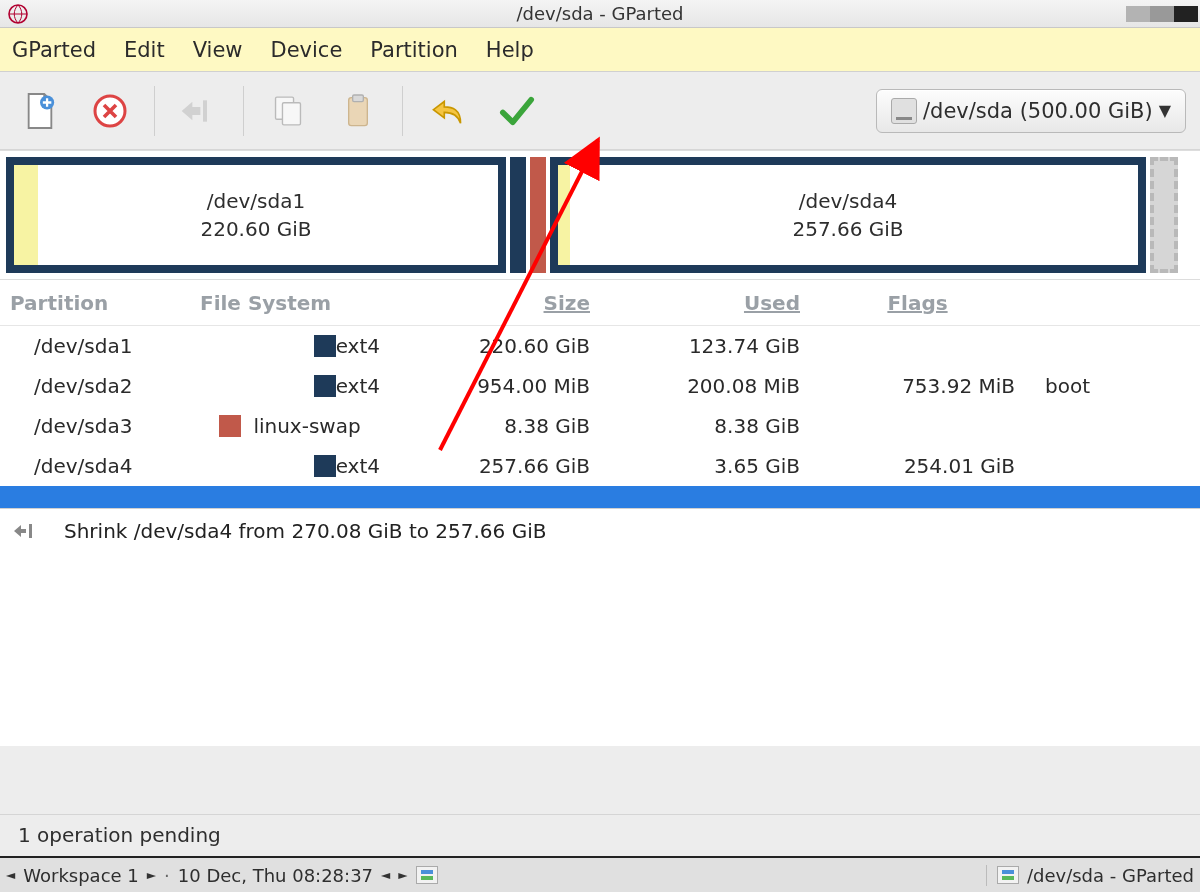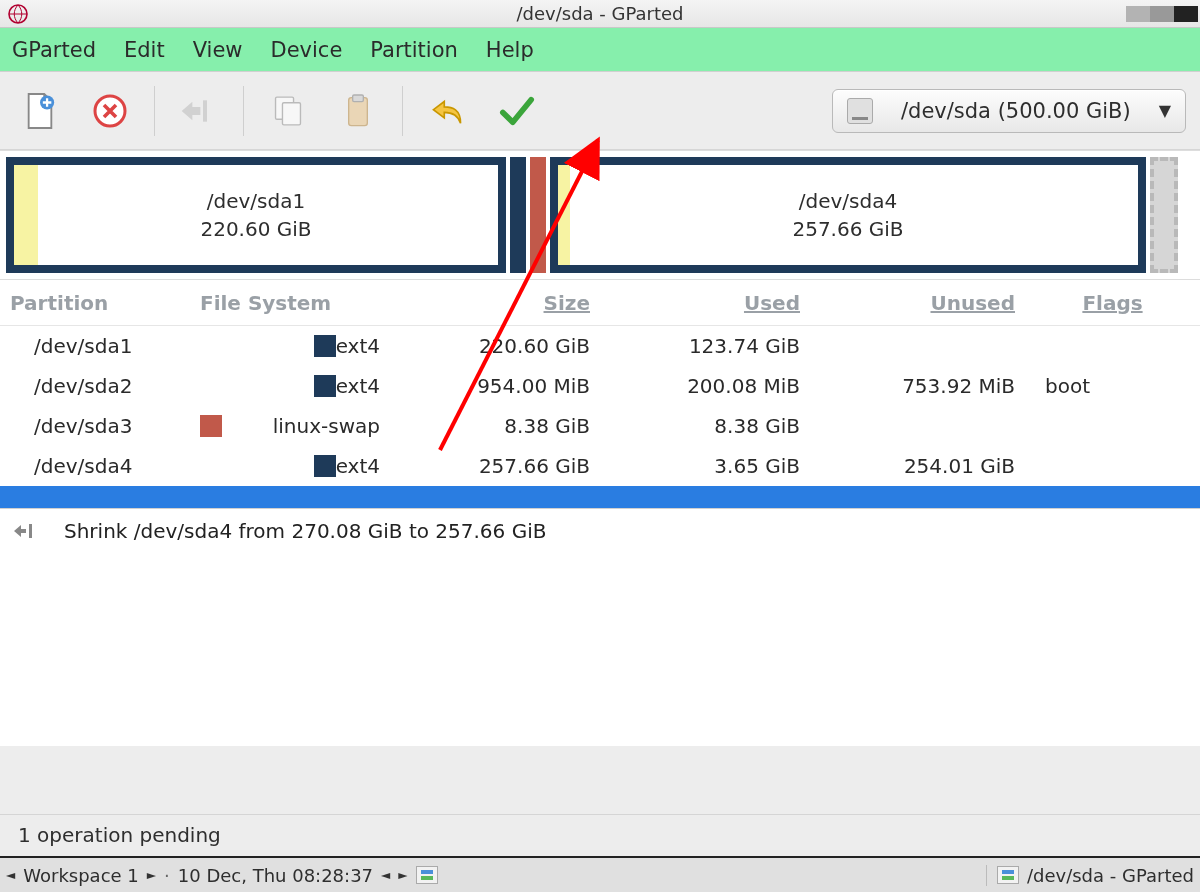--- a/index.html
+++ b/index.html
@@ -37,21 +37,21 @@
 .titlebar .winbtns span {
   width:24px; height:16px; display:inline-block;
 }
 .titlebar .winbtns .b1{background:#b3b3b3;}
 .titlebar .winbtns .b2{background:#999;}
 .titlebar .winbtns .b3{background:#222;}
 
 
 .menubar {
   height: 44px;
-  background: #86efac;
+  background: #fef9c3;
   border-bottom: 1px solid #d0d0d0;
   display:flex; align-items:center;
   padding: 0 12px;
   gap: 28px;
   font-size: 21px;
   color:#2b2b2b;
 }
 .menubar span { cursor: default; }
 
 
@@ -72,21 +72,21 @@
   width:1px; height:50px; background:#cfcfcf;
 }
 .device-picker {
   margin-left:auto;
   display:flex;align-items:center;
   border:1px solid #b9b9b9;
   background:linear-gradient(#fdfdfd,#e8e8e8);
   border-radius:6px;
   padding: 8px 14px;
   font-size: 21px;
-  gap:28px;
+  gap:6px;
   box-shadow: inset 0 1px 0 #fff;
 }
 .device-picker .drive-icon{width:26px;height:26px;background:#e0e0e0;border:1px solid #aaa;border-radius:3px;position:relative;}
 .device-picker .drive-icon::after{content:"";position:absolute;left:4px;right:4px;bottom:3px;height:3px;background:#888;}
 .device-picker .chev{font-size:16px;color:#333;}
 
 
 .partbar {
   height: 130px;
   background:#fff;
@@ -285,21 +285,20 @@
   </div>
   <div class="unalloc"></div>
 </div>
 
 <div class="ptable">
   <div class="hdr">
     <div>Partition</div>
     <div>File System</div>
     <div class="hr">Size</div>
     <div class="hr">Used</div>
-    <div class="hr">Unused</div>
     <div class="hr" style="text-align:center">Flags</div>
   </div>
 
   <div class="row">
     <div style="padding-left:34px">/dev/sda1</div>
     <div class="fscell">
         <span class="sw sw-ext4" style="width:22px;height:22px"></span>
         <span>ext4</span>
       </div>
     <div class="r">220.60 GiB</div>
@@ -312,21 +311,21 @@
         <span class="sw sw-ext4"></span>
         <span>ext4</span>
       </div>
     <div class="r">954.00 MiB</div>
     <div class="r">200.08 MiB</div>
     <div class="r">753.92 MiB</div>
     <div style="padding-left:20px">boot</div>
   </div>
   <div class="row">
     <div style="padding-left:34px">/dev/sda3</div>
-    <div class="fscell" style="justify-content:space-between;padding-left:10px;gap:12px">
+    <div class="fscell" style="justify-content:center;padding-left:10px;gap:12px">
         <span class="sw sw-swap"></span>
         <span>linux-swap</span>
       </div>
     <div class="r">8.38 GiB</div>
     <div class="r">8.38 GiB</div>
     <div></div>
   </div>
   <div class="row">
     <div style="padding-left:34px">/dev/sda4</div>
     <div class="fscell">

